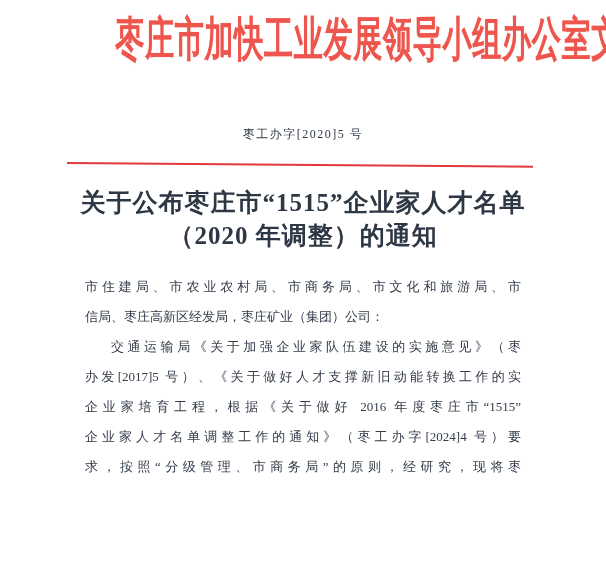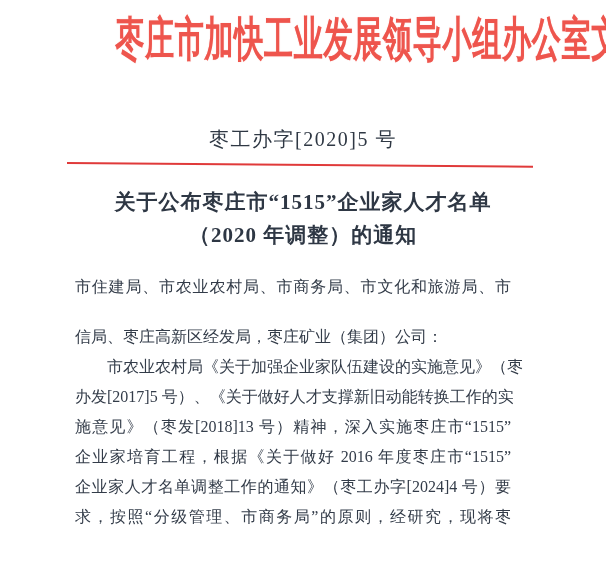--- a/index.html
+++ b/index.html
@@ -28,63 +28,62 @@
     transform:scaleX(0.62);
     transform-origin:50% 50%;
     letter-spacing:1px;
     text-shadow:0 0 1px rgba(238,85,77,.55);
   }
   
   .doc-number{
     position:absolute;
     top:126px;left:0;width:606px;
     text-align:center;
-    font-size:20px;
+    font-size:12px;
     letter-spacing:1.5px;
     color:#2f3844;
   }
   
   .red-rule{
     position:absolute;
     top:162px;left:67px;
     width:466px;height:2px;
     background:var(--rule-red);
     transform:rotate(0.45deg);
     transform-origin:left center;
   }
   
   .doc-title{
     position:absolute;
     top:186px;left:0;width:606px;
     text-align:center;
     font-weight:bold;
-    font-size:21px;
+    font-size:25px;
     line-height:33px;
     letter-spacing:1px;
     color:#2e3744;
   }
   
   .body-text{
     position:absolute;
-    top:272px;left:75px;
+    top:272px;left:85px;
     width:436px;
-    font-size:16px;
+    font-size:13px;
     line-height:30px;
     color:var(--text-dark);
   }
   .line{
     text-align:justify;
     text-align-last:justify;
     height:30px;
     white-space:nowrap;
   }
   .line.last{
     text-align-last:left;
     white-space:normal;
-    margin-top:20px;
   }
   .line.indent{
     text-indent:2em;
   }
 </style>
 </head>
 <body>
 
 <div class="page">
 
@@ -96,21 +95,20 @@
 
   <div class="doc-title">
     <div>关于公布枣庄市“1515”企业家人才名单</div>
     <div>（2020 年调整）的通知</div>
   </div>
 
   <div class="body-text">
     <div class="line">市住建局、市农业农村局、市商务局、市文化和旅游局、市</div>
     <div class="line last">信局、枣庄高新区经发局，枣庄矿业（集团）公司：</div>
 
-    <div class="line indent">市农业农村局《关于加强企业家队伍建设的实施意见》（枣</div>
+    <div class="line indent">交通运输局《关于加强企业家队伍建设的实施意见》（枣</div>
     <div class="line">办发[2017]5 号）、《关于做好人才支撑新旧动能转换工作的实</div>
-    <div class="line">施意见》（枣发[2018]13 号）精神，深入实施枣庄市“1515”</div>
     <div class="line">企业家培育工程，根据《关于做好 2016 年度枣庄市“1515”</div>
     <div class="line">企业家人才名单调整工作的通知》（枣工办字[2024]4 号）要</div>
     <div class="line">求，按照“分级管理、市商务局”的原则，经研究，现将枣</div>
   </div>
 
 </div>
 
 </body></html>

